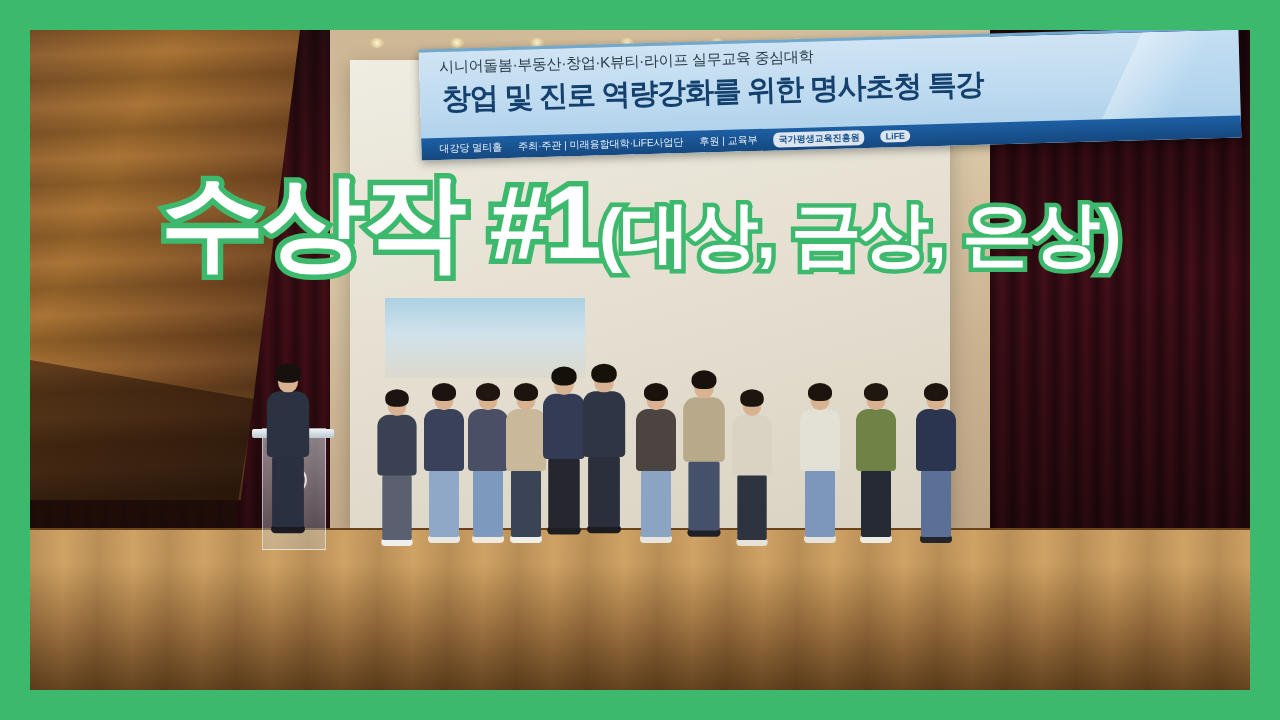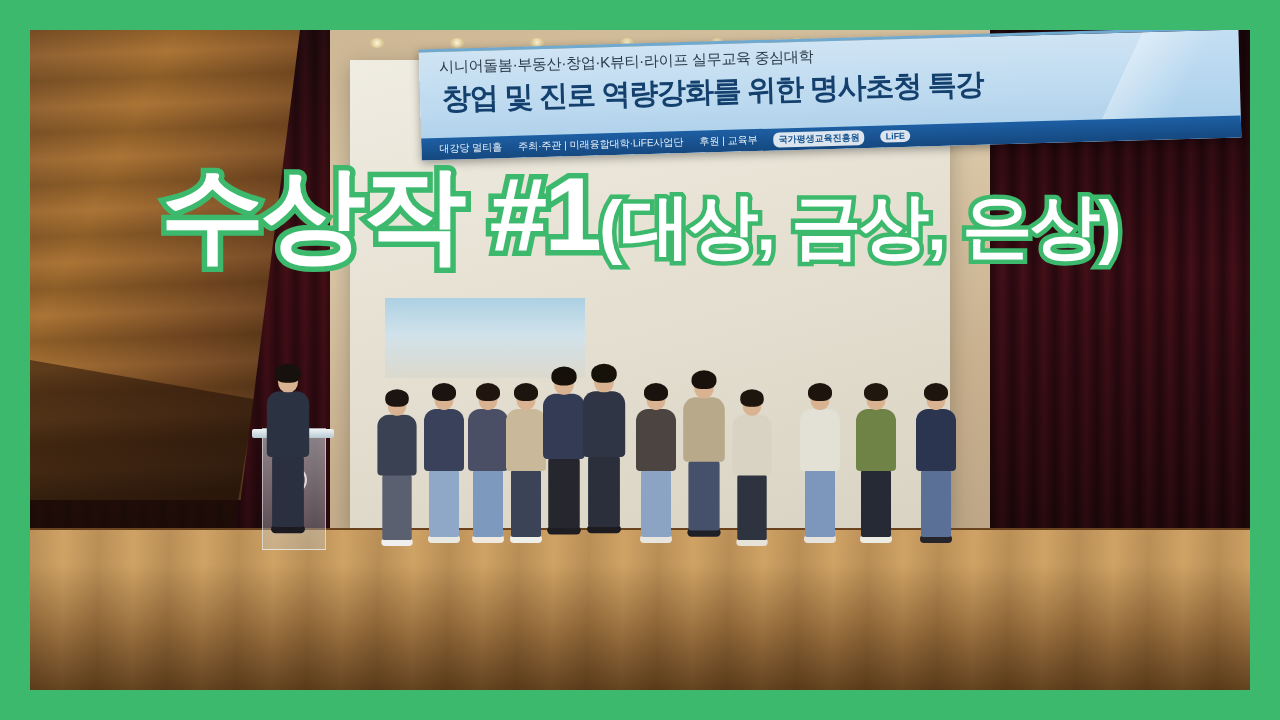--- a/index.html
+++ b/index.html
@@ -283,21 +283,21 @@
     letter-spacing: -2px;
     color: #333333;
     line-height: 1.08;
     white-space: nowrap;
     -webkit-text-stroke: 9px #3cb96c;
     paint-order: stroke fill;
     text-shadow: 0 3px 0 rgba(0,0,0,0.12);
   }
 
   .title-line-2 {
-    margin-top: 12px;
+    margin-top: 20px;
     white-space: nowrap;
     line-height: 1.05;
     display: block;
   }
   .title-line-2 .big {
     font-size: 104px;
     font-weight: 900;
     letter-spacing: -3px;
     color: #ffffff;
     -webkit-text-stroke: 11px #3cb96c;

